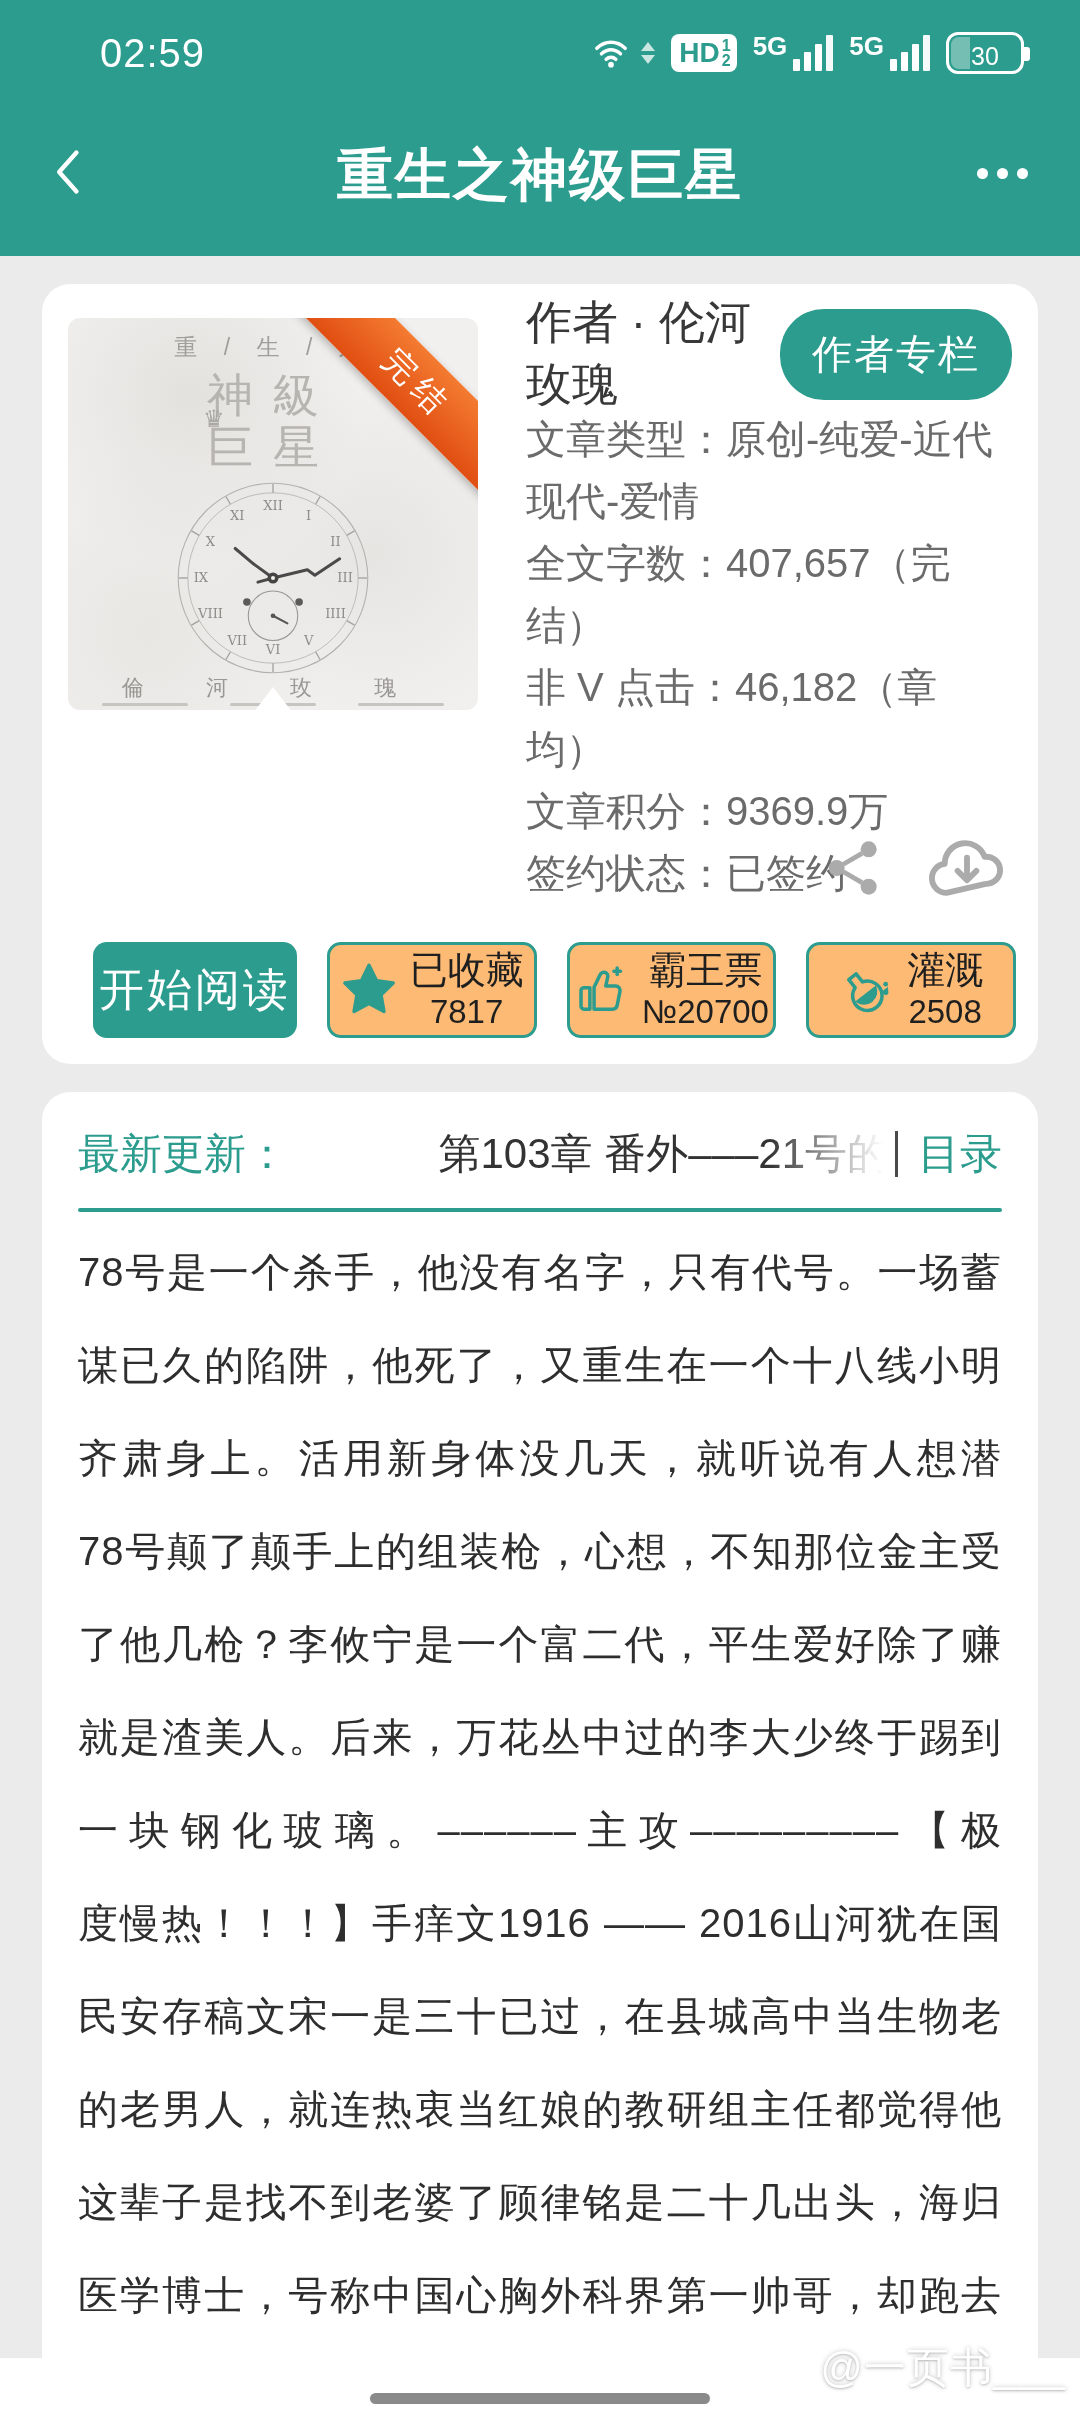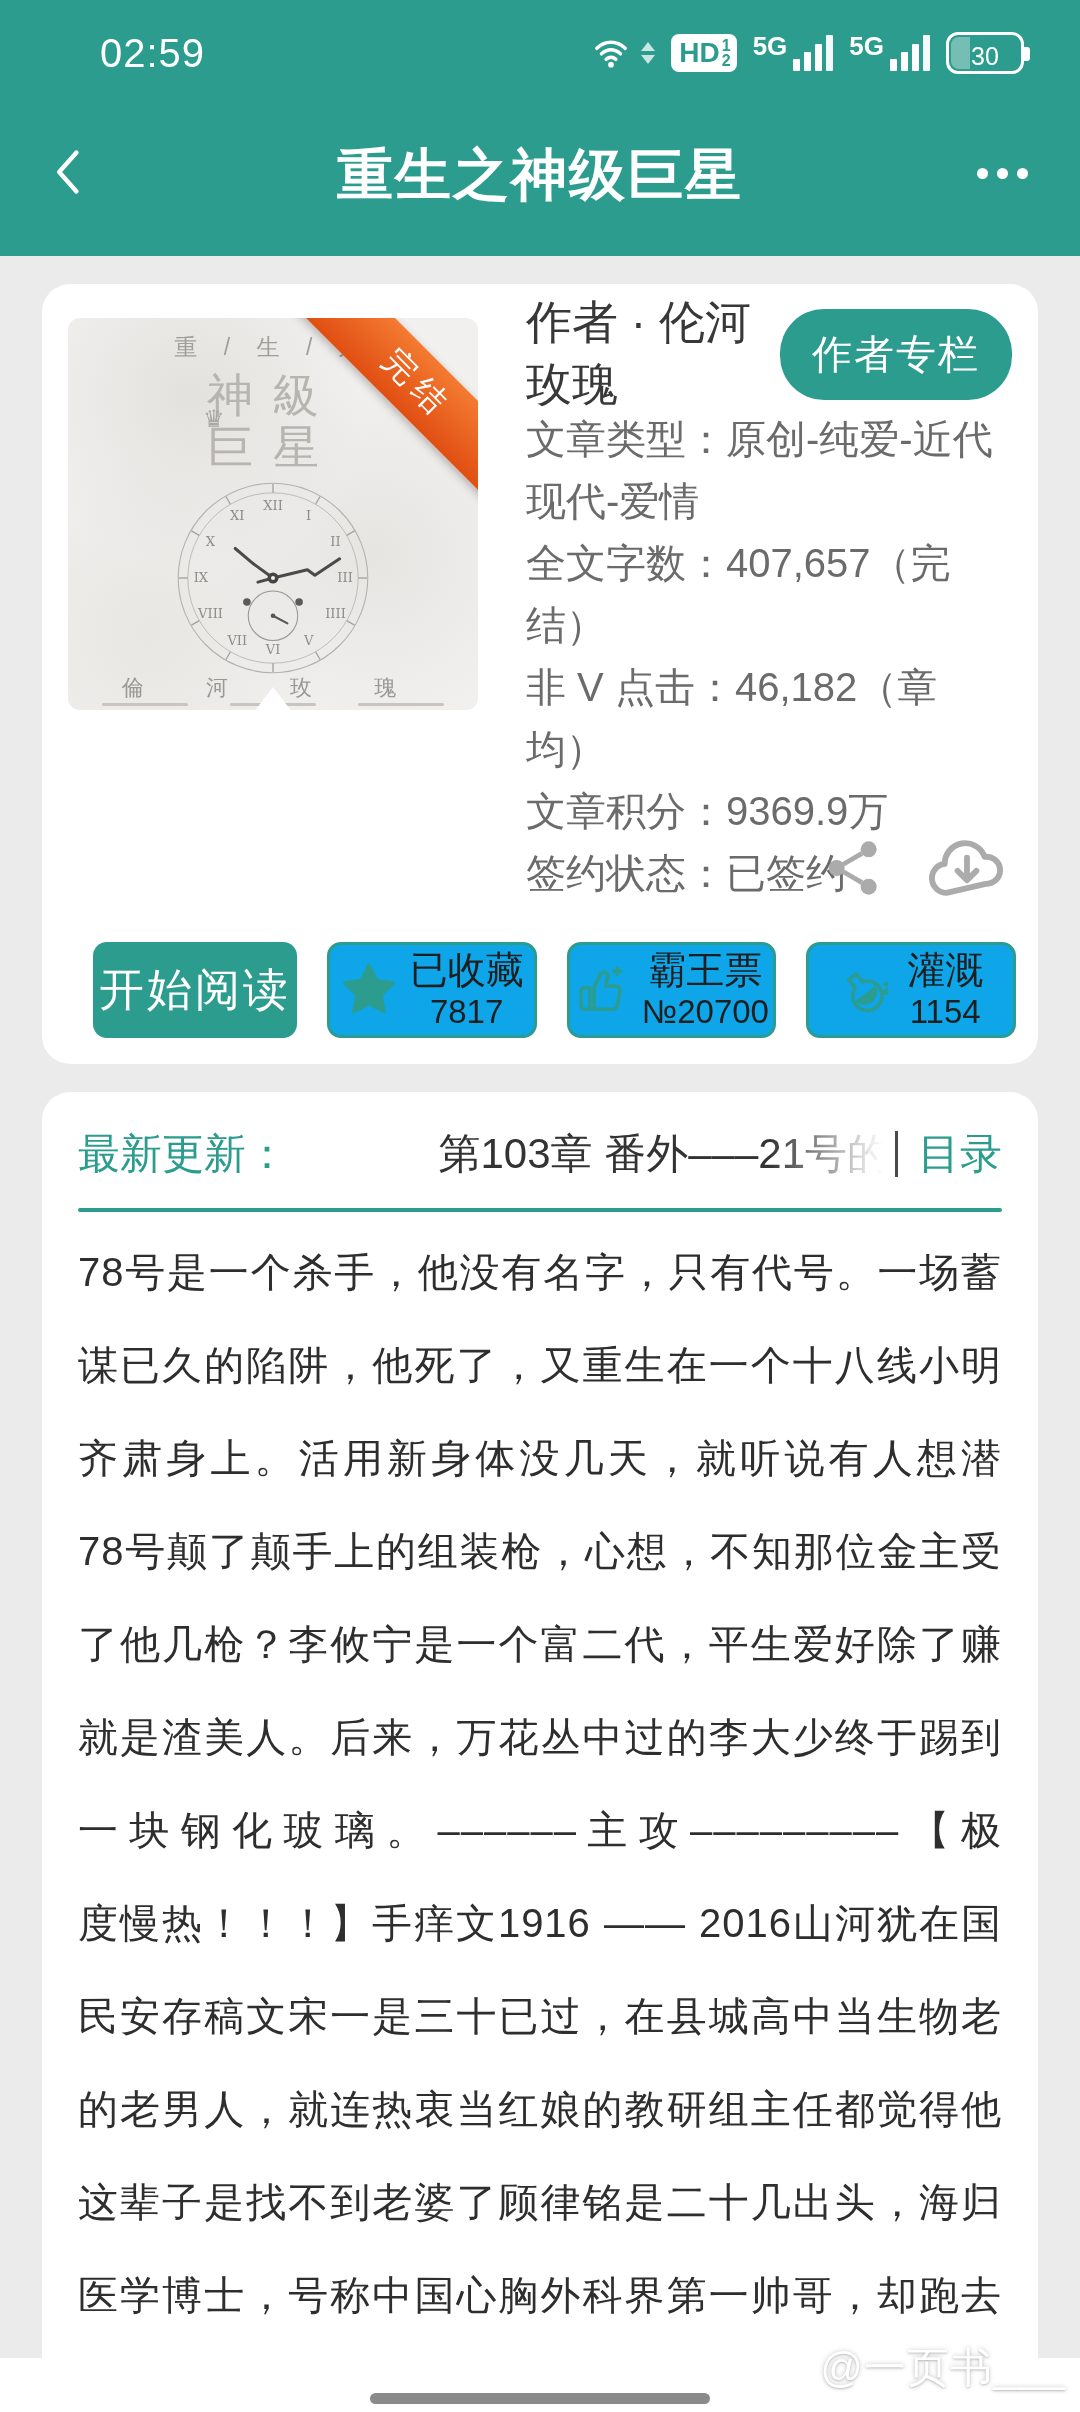--- a/index.html
+++ b/index.html
@@ -91,21 +91,21 @@
   .metarow{font-size:40px;line-height:62px;color:var(--text-gray);}
   .shdl{position:absolute;right:4px;bottom:2px;display:flex;gap:40px;align-items:center;}
   .shdl svg{cursor:pointer;}
   
   .btnrow{display:flex;gap:30px;margin-top:38px;margin-left:29px;}
   .readbtn{
     flex:1;height:96px;background:var(--accent);border-radius:14px;color:#fff;
     font-size:45px;letter-spacing:3px;display:flex;align-items:center;justify-content:center;cursor:pointer;
   }
   .statbtn{
-    flex:1;height:96px;border:3px solid var(--accent);border-radius:14px;background:#0ea5e9;
+    flex:1;height:96px;border:3px solid var(--accent);border-radius:14px;background:#fdba74;
     display:flex;align-items:center;justify-content:center;gap:12px;cursor:pointer;
   }
   .statbtn .txt{display:flex;flex-direction:column;align-items:center;line-height:1.08;}
   .statbtn .l1{font-size:38px;color:#1f1f1f;}
   .statbtn .l2{font-size:33px;color:#1f1f1f;margin-top:3px;}
   
   .card2{padding:30px 36px 36px;}
   .latestrow{display:flex;align-items:center;height:64px;}
   .latestlabel{font-size:42px;color:var(--accent);flex:none;}
   .chapter{
@@ -314,21 +314,21 @@
       <svg width="56" height="56" viewBox="0 0 24 24" fill="none" stroke="var(--accent)" stroke-width="1.5" stroke-linecap="round" stroke-linejoin="round">
         <g transform="rotate(-38 11 13)">
           <path d="M9 4.5 h4 v4.4 a6.3 6.3 0 1 1 -4 0 Z"></path>
           <path d="M5.4 13.6 a5.7 5.7 0 0 0 11.2 0 Z" fill="var(--accent)" stroke="none"></path>
         </g>
         <circle cx="20" cy="9.5" r="1" fill="var(--accent)" stroke="none"></circle>
         <path d="M21.2 13.5 a1.3 1.3 0 1 1 -1.4 -1.9 q0.9 -0.5 0.9 -1.2 q0.5 1 0.5 3.1 Z" fill="var(--accent)" stroke="none"></path>
       </svg>
       <span class="txt">
         <span class="l1">灌溉</span>
-        <span class="l2">1154</span>
+        <span class="l2">2508</span>
       </span>
     </div>
   </div>
 </div>
 
 <div class="card card2">
   <div class="latestrow">
     <span class="latestlabel">最新更新：</span>
     <span class="chapter">第103章 番外–––21号的</span>
     <span class="vdiv"></span>

